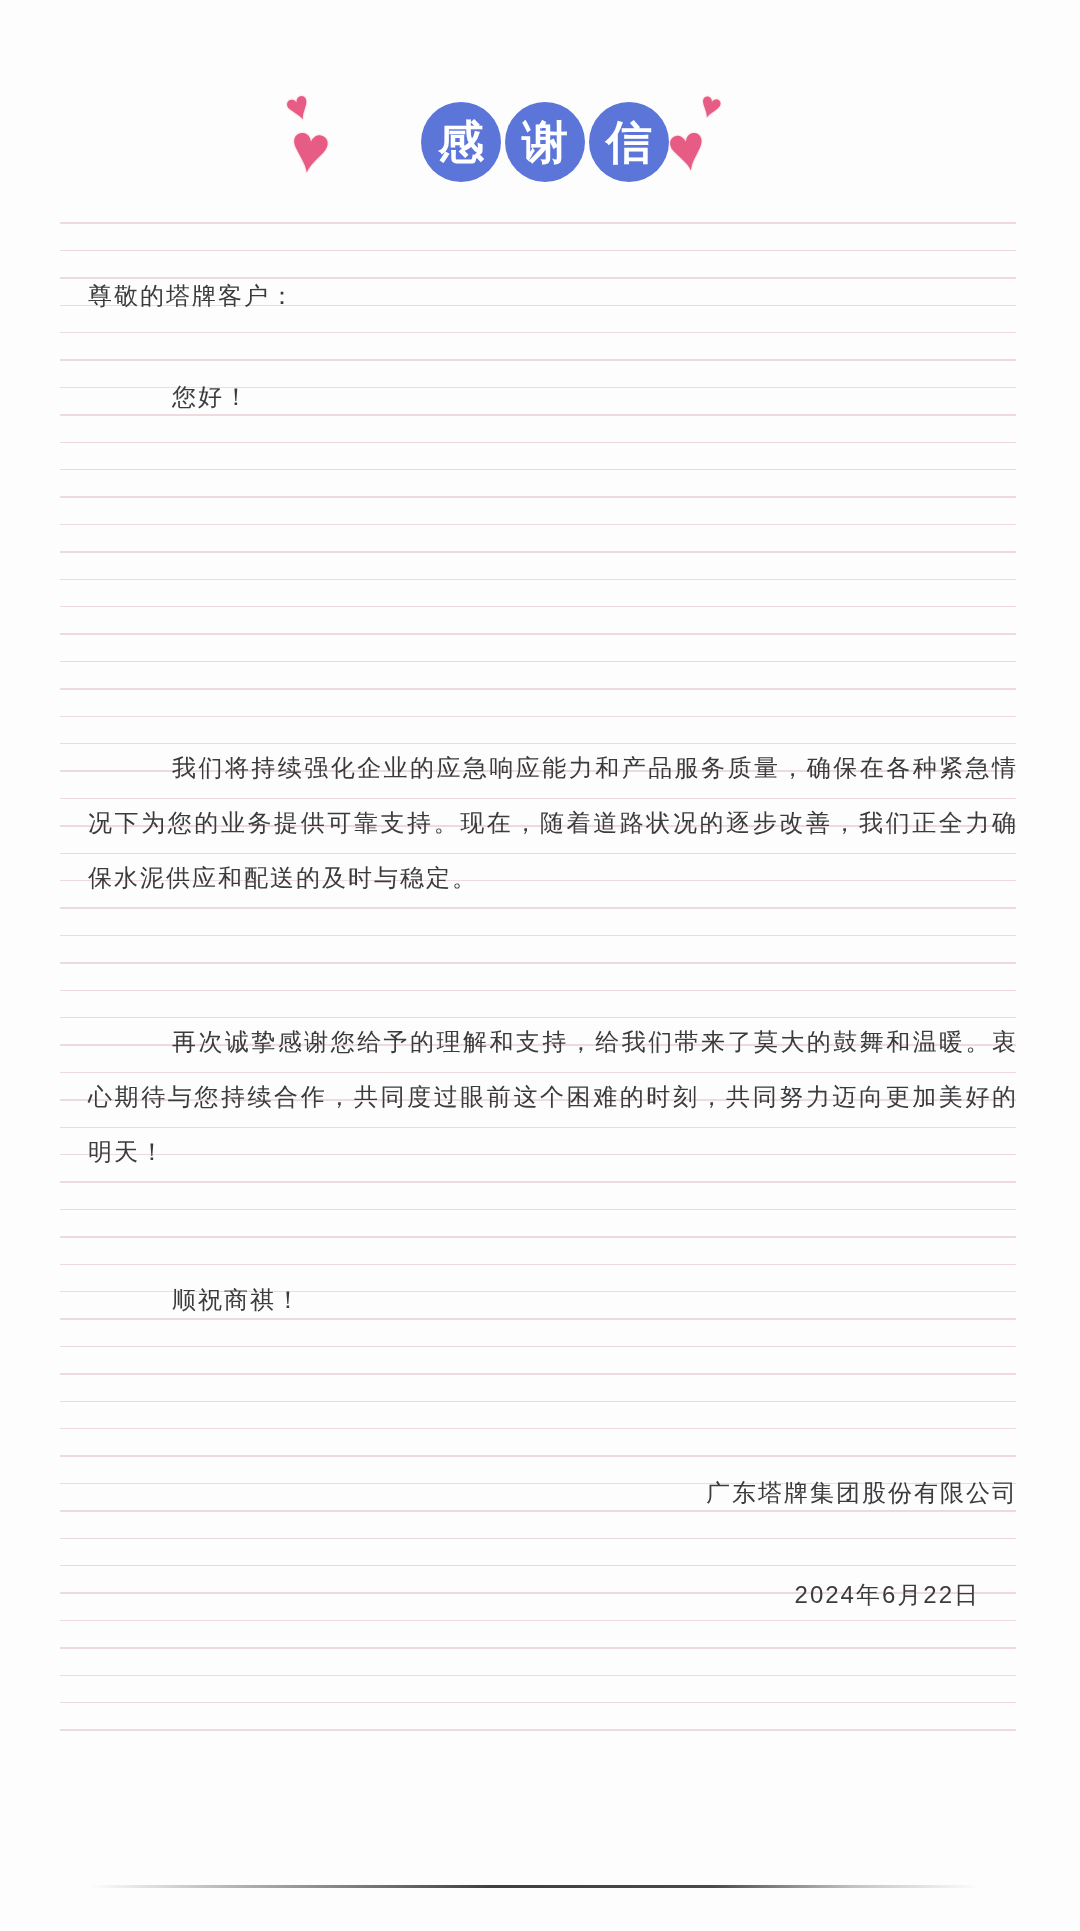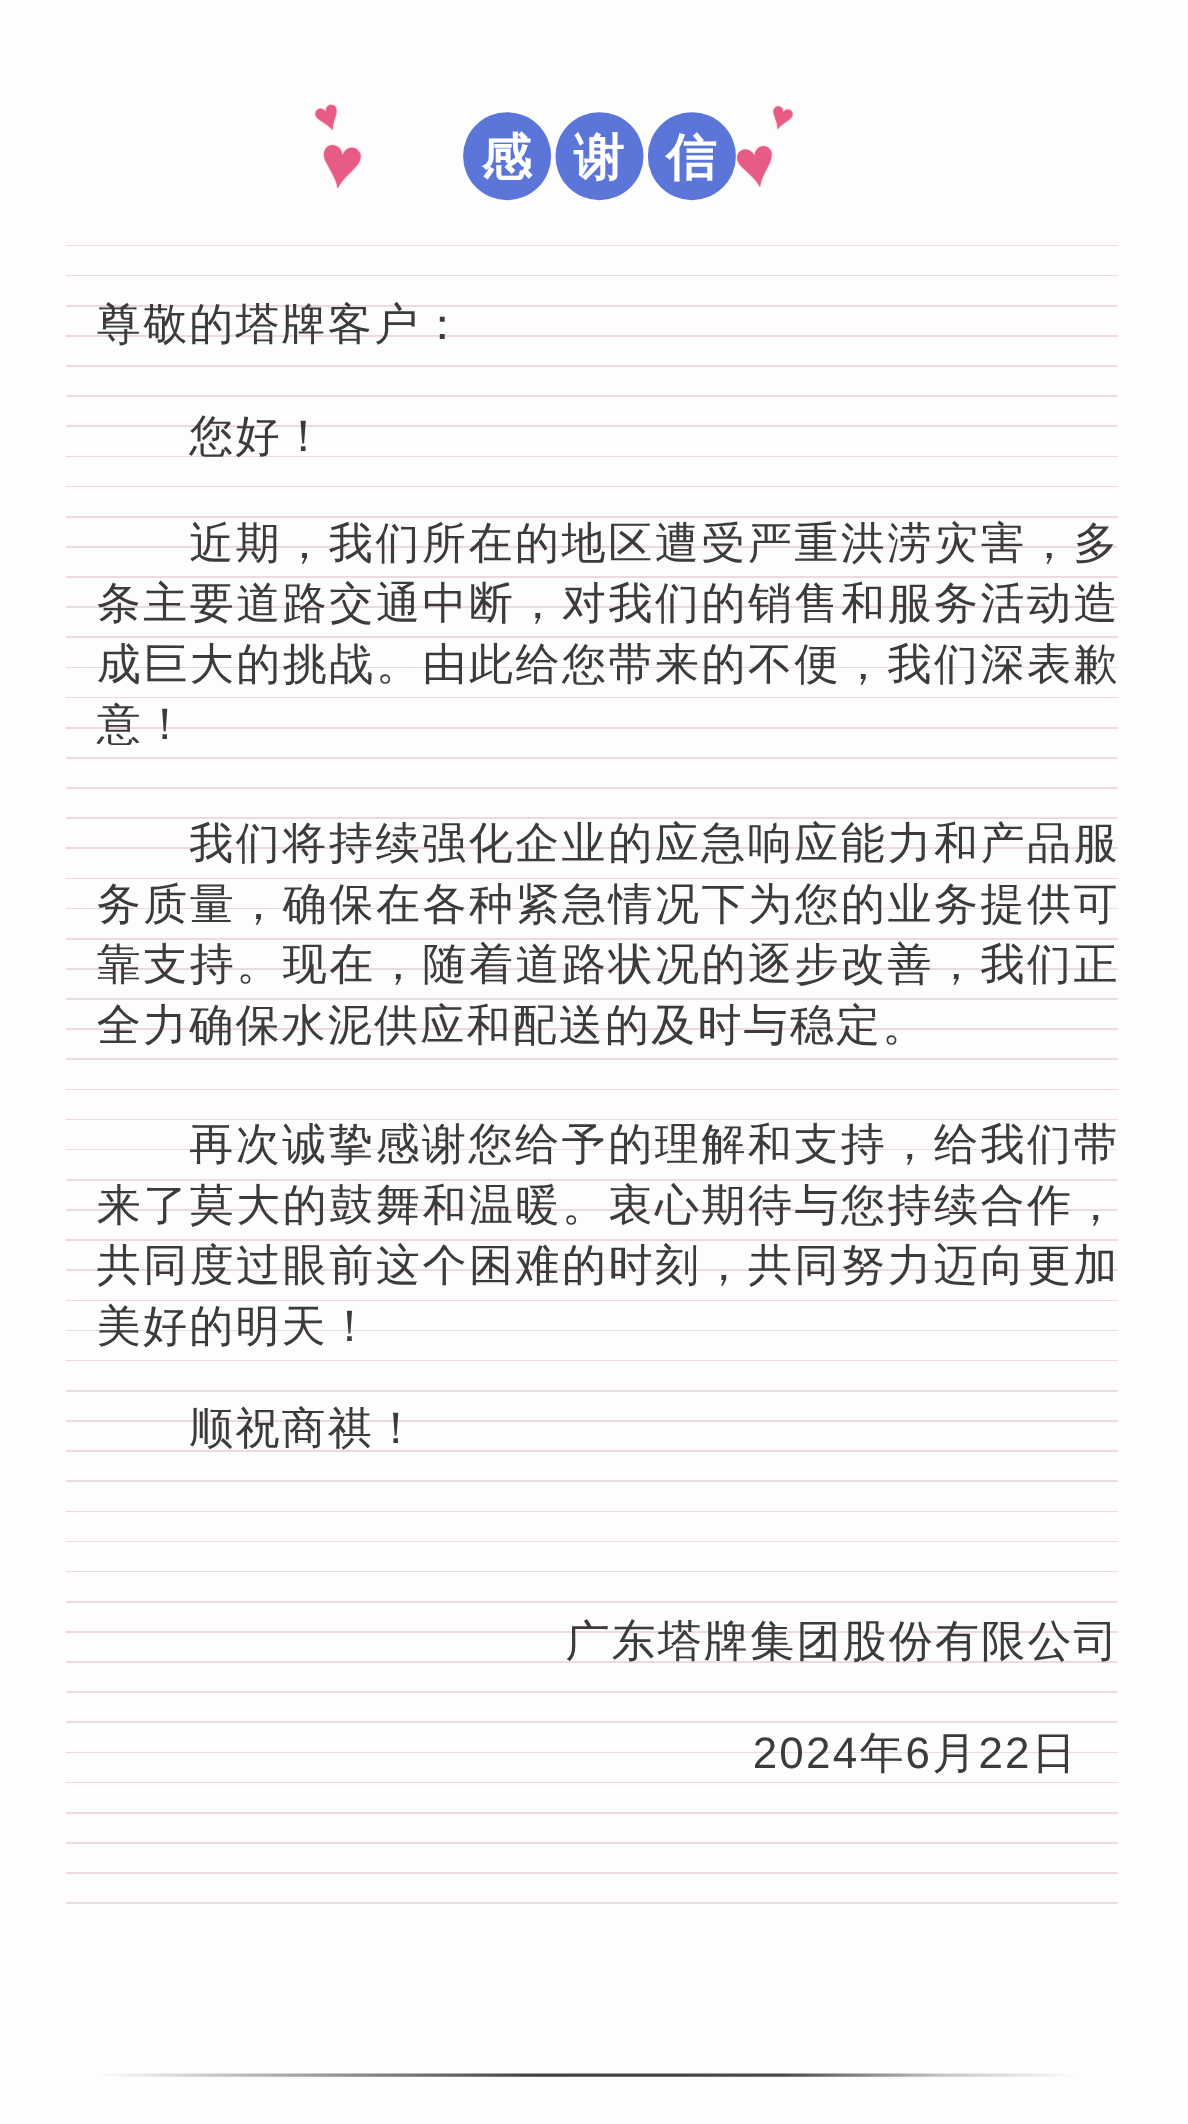--- a/index.html
+++ b/index.html
@@ -41,26 +41,26 @@
       transparent 25.4px,
       #eedadd 25.4px,
       #eedadd 26.9px,
       transparent 26.9px,
       transparent 27.4px
     );
   }
   
   .txt{
     position:absolute;left:88px;width:930px;
-    font-size:40px;line-height:55px;letter-spacing:2px;
+    font-size:24px;line-height:55px;letter-spacing:2px;
     text-align:justify;color:#3b3b3e;
   }
   .indent{text-indent:84px;}
   .salutation{top:268px;}
-  .greeting{top:369px;font-family:Liberation Serif, serif;}
+  .greeting{top:369px;}
   .para1{top:467px;}
   .para2{top:740px;}
   .para3{top:1014px;}
   .closing{top:1272px;}
   .signature{top:1465px;text-align:center;left:auto;right:62px;width:auto;}
   .date{top:1567px;text-align:center;left:auto;right:100px;width:auto;}
   
   .bottom-line{
     position:absolute;left:90px;top:1885px;width:890px;height:3px;
     background:linear-gradient(90deg,
@@ -93,21 +93,20 @@
     </div>
 
     <span class="heart heart-r-small">♥</span>
     <span class="heart heart-r-big">♥</span>
   </div>
 
   <div class="paper"></div>
 
   <div class="txt salutation">尊敬的塔牌客户：</div>
   <div class="txt greeting indent">您好！</div>
-  <div class="txt para1 indent">近期，我们所在的地区遭受严重洪涝灾害，多条主要道路交通中断，对我们的销售和服务活动造成巨大的挑战。由此给您带来的不便，我们深表歉意！</div>
   <div class="txt para2 indent">我们将持续强化企业的应急响应能力和产品服务质量，确保在各种紧急情况下为您的业务提供可靠支持。现在，随着道路状况的逐步改善，我们正全力确保水泥供应和配送的及时与稳定。</div>
   <div class="txt closing indent">顺祝商祺！</div>
   <div class="txt para3 indent">再次诚挚感谢您给予的理解和支持，给我们带来了莫大的鼓舞和温暖。衷心期待与您持续合作，共同度过眼前这个困难的时刻，共同努力迈向更加美好的明天！</div>
   <div class="txt signature">广东塔牌集团股份有限公司</div>
   <div class="txt date">2024年6月22日</div>
 
   <div class="bottom-line"></div>
 
 </div>
 

